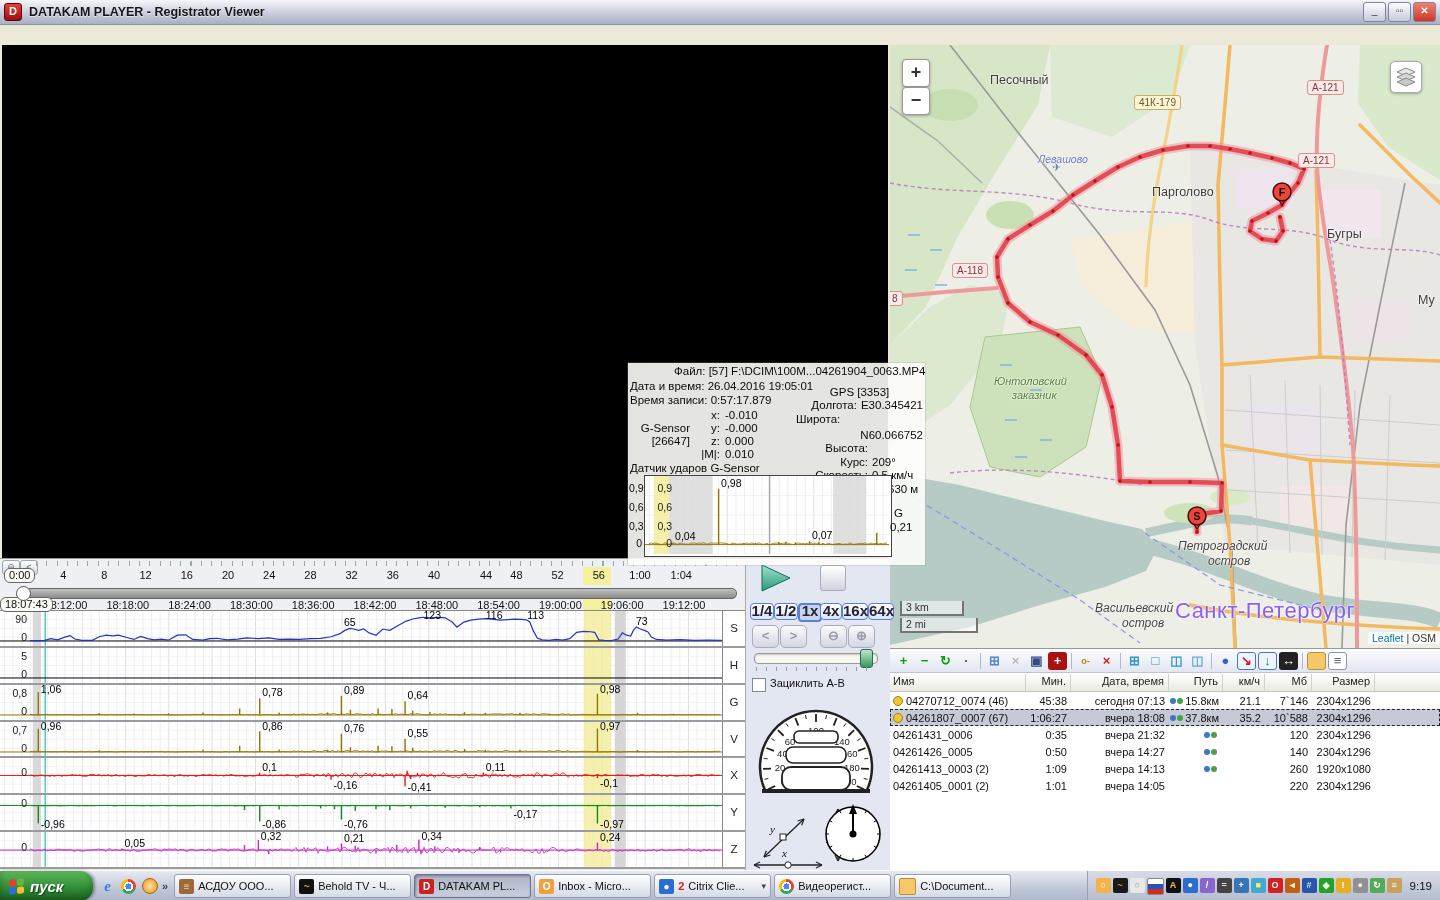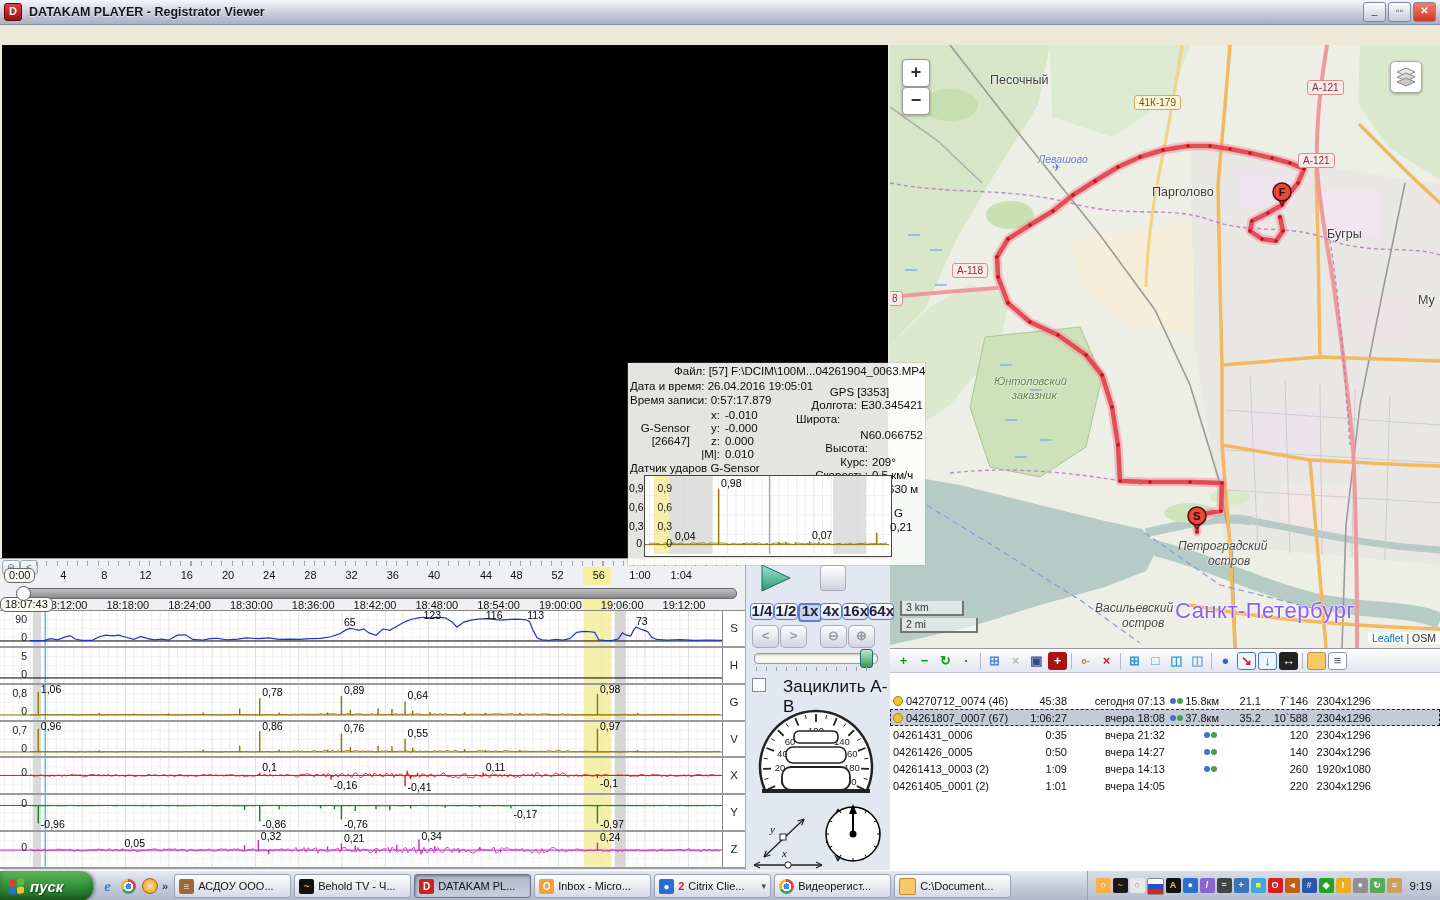--- a/index.html
+++ b/index.html
@@ -57,21 +57,21 @@
 
   
   .controls{position:absolute;left:745px;top:558px;width:145px;height:312px;background:#e3e7f1;border-top:1px solid #999;border-left:1px solid #aaa;box-sizing:border-box}
   .spd{position:absolute;height:15px;border:1px solid #5a7edc;border-radius:4px;background:linear-gradient(#ffffff,#dde3f4);font-size:15px;text-align:center;line-height:13px;color:#223;font-weight:bold}
   .spd.active{background:#c9d2ec;border-width:2px;line-height:11px}
   .navbtn{position:absolute;width:25px;height:21px;background:linear-gradient(#fcfcfc,#d2d6e2);border:1px solid #aab;border-radius:5px;color:#99a;font-weight:bold;font-size:13px;text-align:center;line-height:19px}
   .slider-track{position:absolute;left:8px;top:94px;width:122px;height:9px;background:#f8f8ee;border:1px solid #999;border-radius:4px;box-shadow:inset 0 1px 2px rgba(0,0,0,.2)}
   .slider-thumb{position:absolute;left:114px;top:90px;width:11px;height:17px;background:linear-gradient(#bfe8c8,#3a9a55);border:1px solid #267;border-radius:3px}
   .slider-ticks{position:absolute;left:10px;top:108px;width:120px;height:4px;background:repeating-linear-gradient(90deg,#99a 0 1px,transparent 1px 10px)}
   .chk{position:absolute;left:6px;top:119px;width:12px;height:12px;background:#fff;border:1px solid #7a8aa0}
-  .chk-label{position:absolute;left:37px;top:118px;font-size:17px;color:#111}
+  .chk-label{position:absolute;left:24px;top:118px;font-size:11px;color:#111}
 
   
   .fp{position:absolute;left:890px;top:648px;width:550px;height:222px;background:#fff;border-top:1px solid #999;box-sizing:border-box}
   .fp-toolbar{position:absolute;left:0;top:0;width:550px;height:24px;background:linear-gradient(#fdfdff,#e2e6f1);border-bottom:1px solid #c0c4d0;display:flex;align-items:center;padding-left:3px;box-sizing:border-box}
   .ic{width:19px;height:18px;display:flex;align-items:center;justify-content:center;font-size:13px;font-weight:bold;border-radius:3px;margin:0 1px;box-sizing:border-box}
   .ic-sep{width:1px;height:16px;background:#b4b8c6;margin:0 3px}
   .fp-head{position:absolute;left:0;top:25px;width:550px;height:17px;display:flex;background:linear-gradient(#ffffff,#e9e9e2);border-bottom:1px solid #c6c6bc;font-size:11px;color:#222}
   .fp-hcell{border-right:1px solid #d2d2c8;padding:1px 4px 0 3px;box-sizing:border-box;white-space:nowrap;overflow:hidden}
   .fp-row{position:absolute;left:0;width:550px;height:17px;display:flex;font-size:11px;color:#111;align-items:center}
   .fp-cell{padding:0 4px 0 3px;box-sizing:border-box;white-space:nowrap;overflow:hidden;display:flex;align-items:center}
@@ -1336,20 +1336,29 @@
         <div class="ic" style="color: rgb(102, 170, 221);">◫</div>
         <div class="ic-sep"></div>
         <div class="ic" style="color: rgb(51, 102, 187);">●</div>
         <div class="ic" style="color: rgb(204, 34, 34); background: rgb(238, 244, 255); border: 1px solid rgb(68, 119, 204);">↘</div>
         <div class="ic" style="color: rgb(12, 156, 12); background: rgb(238, 244, 255); border: 1px solid rgb(68, 119, 204);">↓</div>
         <div class="ic" style="color: rgb(255, 255, 255); background: rgb(34, 34, 34);">↔</div>
         <div class="ic-sep"></div>
         <div class="ic" style="color: rgb(0, 0, 0); background: rgb(246, 200, 106); border: 1px solid rgb(184, 144, 58);"></div>
         <div class="ic" style="color: rgb(85, 102, 136); background: rgb(255, 255, 255); border: 1px solid rgb(136, 153, 170);">≡</div>
       </div>
+    <div class="fp-head" id="fp-head">
+        <div class="fp-hcell" style="width: 136px;">Имя</div>
+        <div class="fp-hcell" style="width: 45px; text-align: right;">Мин.</div>
+        <div class="fp-hcell" style="width: 98px; text-align: right;">Дата, время</div>
+        <div class="fp-hcell" style="width: 54px; text-align: right;">Путь</div>
+        <div class="fp-hcell" style="width: 42px; text-align: right;">км/ч</div>
+        <div class="fp-hcell" style="width: 47px; text-align: right;">Мб</div>
+        <div class="fp-hcell" style="width: 63px; text-align: right;">Размер</div>
+      </div>
     <div id="fp-rows">
         <div class="fp-row" style="top: 43px;">
           <div class="fp-cell" style="width: 136px;">
             <div class="media-dot"></div>
             <span>04270712_0074 (46)</span>
           </div>
           <div class="fp-cell num" style="width: 45px;">45:38</div>
           <div class="fp-cell num" style="width: 98px;">сегодня 07:13</div>
           <div class="fp-cell num" style="width: 54px;">
             <div class="globes">

